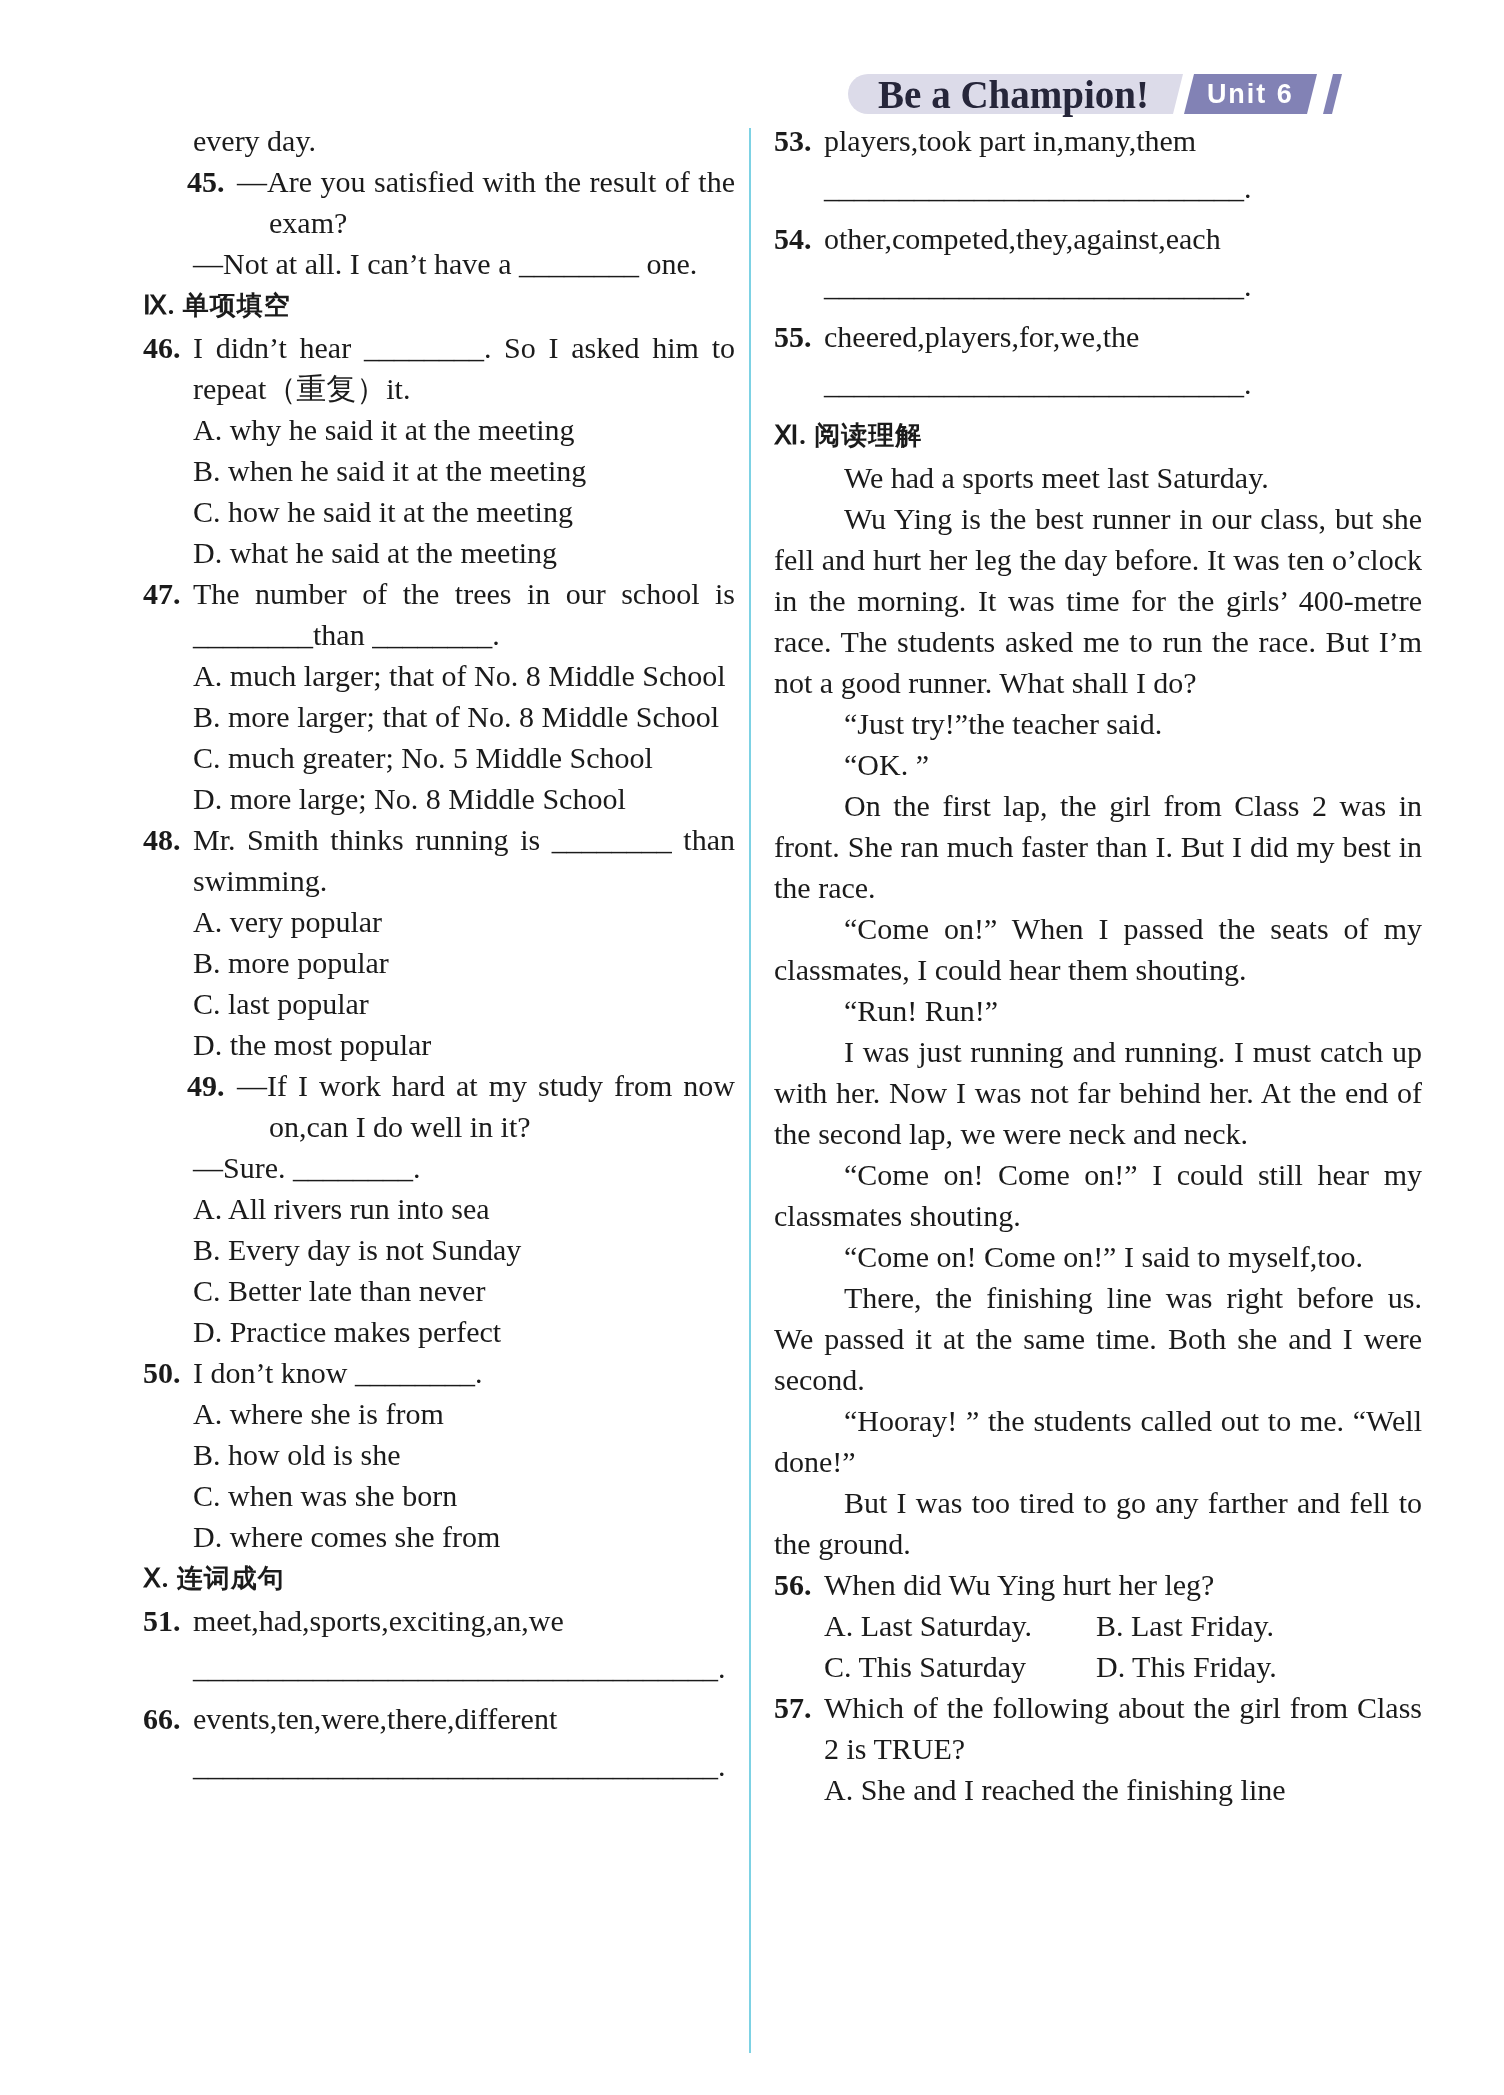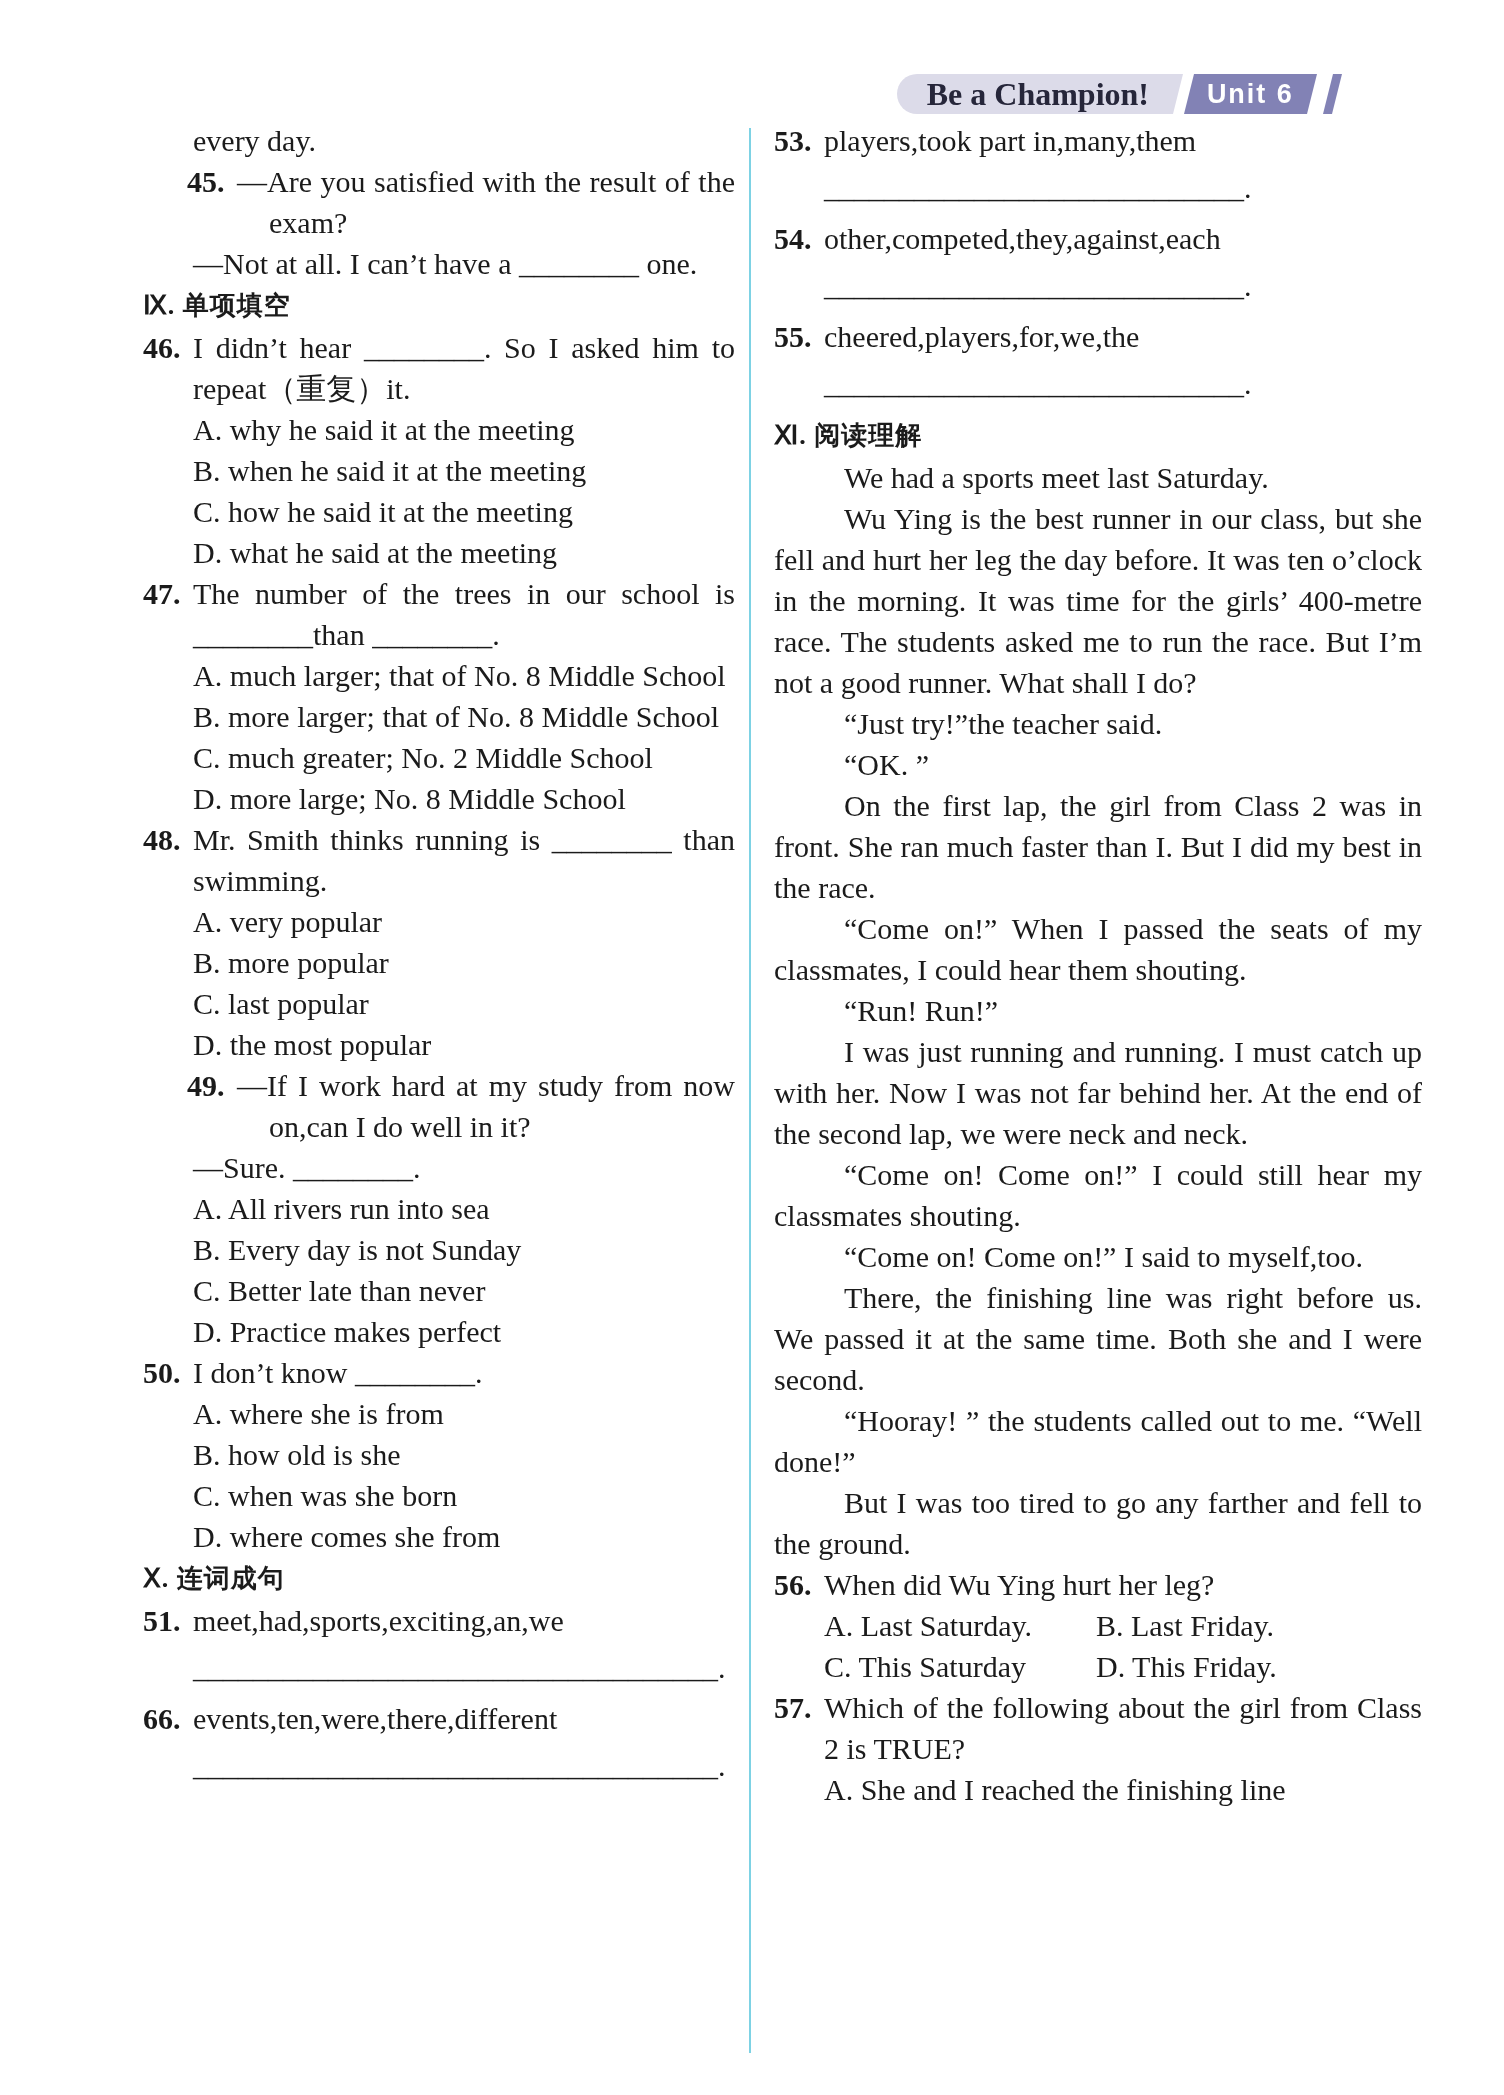--- a/index.html
+++ b/index.html
@@ -6,21 +6,21 @@
   body{
     width:1504px;height:2095px;background:#ffffff;position:relative;
     font-family:"Liberation Serif",serif;color:#1b1b1b;
   }
   .page{position:absolute;inset:0;overflow:hidden;background:#ffffff;}
 
   
   .header{position:absolute;top:74px;right:167px;height:40px;display:flex;align-items:stretch;}
   .champ{position:relative;background:#dcdbe9;border-radius:20px 0 0 20px;padding:0 20px 0 30px;display:flex;align-items:center;}
   .champ::after{content:"";position:absolute;top:0;right:-9px;width:26px;height:100%;background:#dcdbe9;transform:skewX(-14deg);}
-  .champ-text{font-weight:bold;font-size:32px;color:#26263a;position:relative;z-index:1;}
+  .champ-text{font-weight:bold;font-size:39px;color:#26263a;position:relative;z-index:1;}
   .unit{margin-left:20px;background:#8282b5;transform:skewX(-14deg);display:flex;align-items:center;padding:0 18px;}
   .unit-text{display:inline-block;transform:skewX(14deg);font-family:"Liberation Sans",sans-serif;font-weight:bold;font-size:27px;color:#ffffff;letter-spacing:2px;}
   .vbar{margin-left:16px;width:9px;background:#8282b5;transform:skewX(-14deg);}
 
   
   .divider{position:absolute;left:749px;top:128px;height:1925px;width:2px;background:#7dd2e4;}
 
   
   .col{position:absolute;top:120px;font-size:30px;line-height:41px;}
   .col-l{left:143px;width:592px;}
@@ -71,21 +71,21 @@
       <p class="opt">A. why he said it at the meeting</p>
       <p class="opt">B. when he said it at the meeting</p>
       <p class="opt">C. how he said it at the meeting</p>
       <p class="opt">D. what he said at the meeting</p>
     </div>
 
     <div>
       <p class="stem"><span class="qnum">47.</span><span>The number of the trees in our school is ________than ________.</span></p>
       <p class="opt">A. much larger; that of No. 8 Middle School</p>
       <p class="opt">B. more larger; that of No. 8 Middle School</p>
-      <p class="opt">C. much greater; No. 2 Middle School</p>
+      <p class="opt">C. much greater; No. 5 Middle School</p>
       <p class="opt">D. more large; No. 8 Middle School</p>
     </div>
 
     <div>
       <p class="stem"><span class="qnum">48.</span><span>Mr. Smith thinks running is ________ than swimming.</span></p>
       <p class="opt">A. very popular</p>
       <p class="opt">B. more popular</p>
       <p class="opt">C. last popular</p>
       <p class="opt">D. the most popular</p>
     </div>

